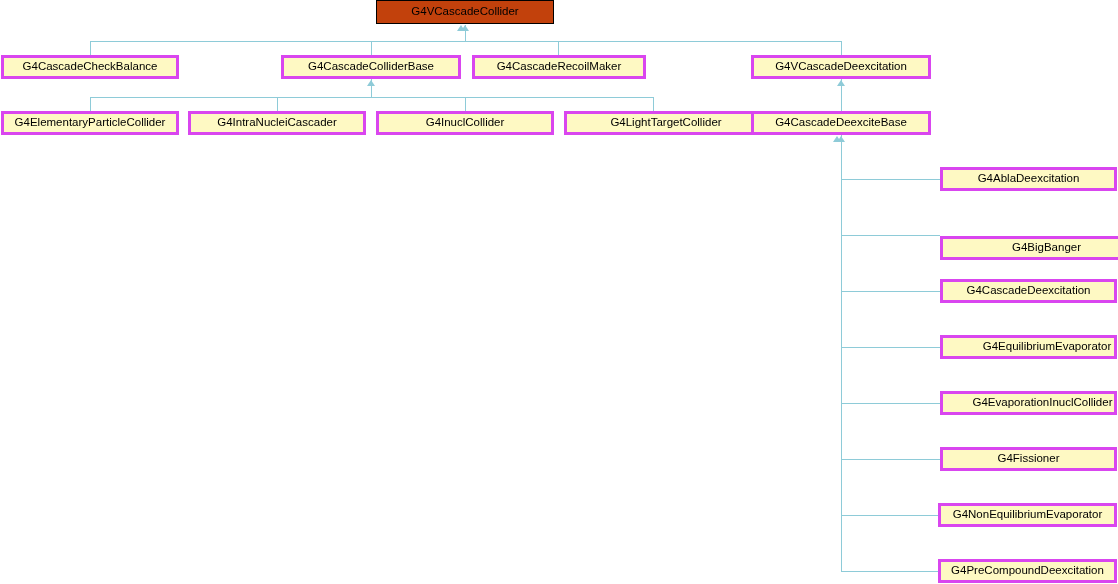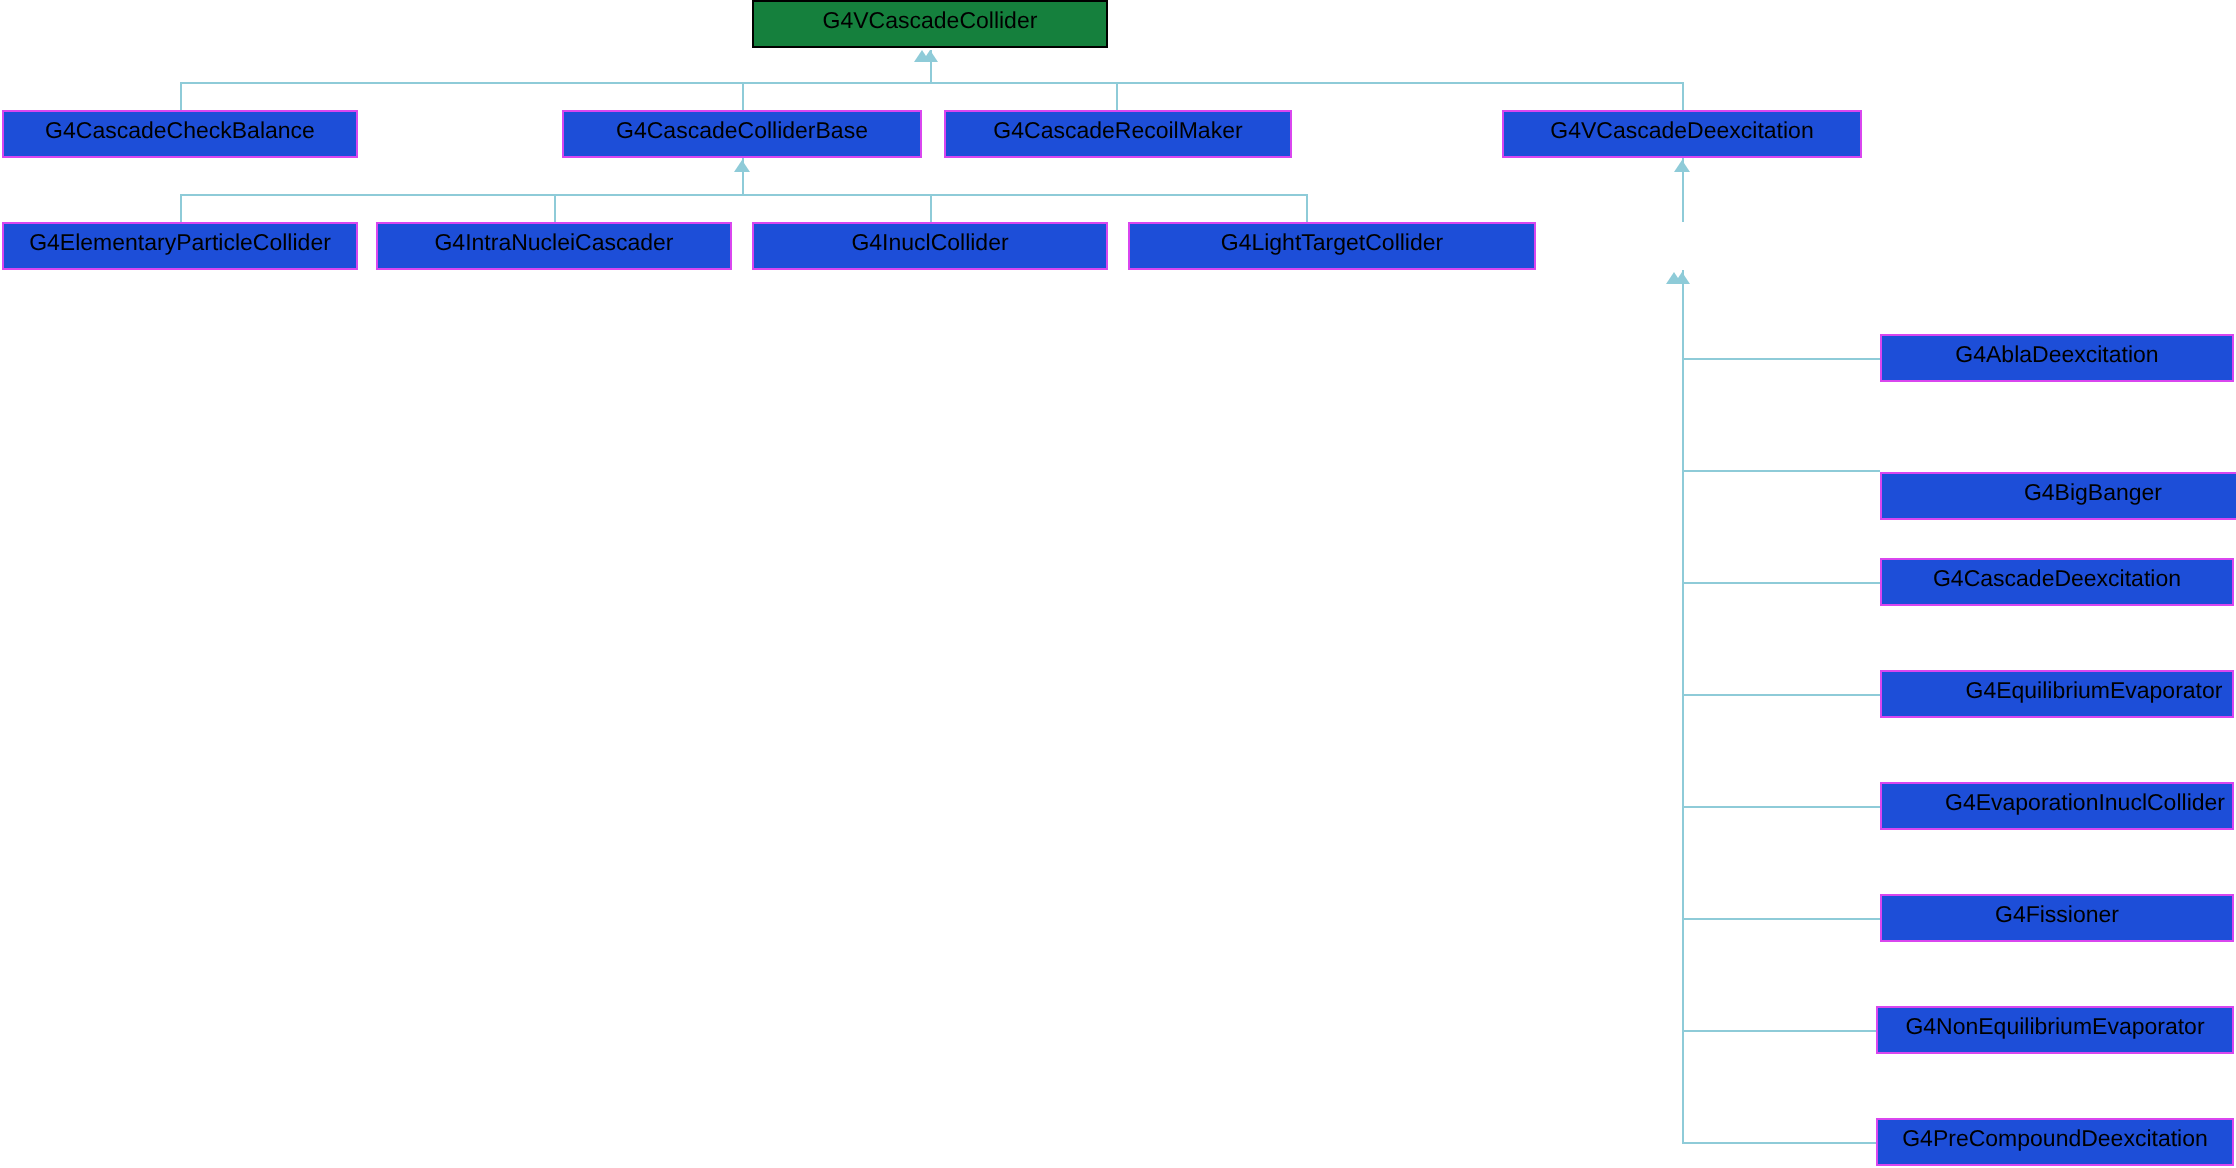--- a/index.html
+++ b/index.html
@@ -13,34 +13,34 @@
   #diagram {
     position: relative;
     width: 1118px;
     height: 584px;
     background: #ffffff;
     overflow: hidden;
   }
   .node {
     position: absolute;
     box-sizing: border-box;
-    background: #1d4ed8;
-    border: 1px solid #d946ef;
+    background: #fef9c3;
+    border: 3px solid #d946ef;
     color: #000000;
     font-size: 11.5px;
     line-height: 1;
     display: flex;
     align-items: center;
     justify-content: center;
     text-align: center;
     white-space: nowrap;
     height: 24px;
   }
   .node.root {
-    background: #15803d;
+    background: #c2410c;
     border: 1.5px solid #000000;
     justify-content: center;
   }
   .edge {
     position: absolute;
     background: #8ecbd8;
   }
   .edge.h { height: 1px; }
   .edge.v { width: 1px; }
   .arrowhead {
@@ -104,20 +104,23 @@
     </div>
     <div class="node" style="left: 188px; top: 111px; width: 178px;">
       <span>G4IntraNucleiCascader</span>
     </div>
     <div class="node" style="left: 376px; top: 111px; width: 178px;">
       <span>G4InuclCollider</span>
     </div>
     <div class="node" style="left: 564px; top: 111px; width: 204px;">
       <span>G4LightTargetCollider</span>
     </div>
+    <div class="node" style="left: 751px; top: 111px; width: 180px;">
+      <span>G4CascadeDeexciteBase</span>
+    </div>
     <div class="node" style="left: 940px; top: 167px; width: 177px;">
       <span>G4AblaDeexcitation</span>
     </div>
     <div class="node" style="left: 940px; top: 236px; width: 213px;">
       <span>G4BigBanger</span>
     </div>
     <div class="node" style="left: 940px; top: 279px; width: 177px;">
       <span>G4CascadeDeexcitation</span>
     </div>
     <div class="node" style="left: 940px; top: 335px; width: 177px; padding-left: 37px;">

